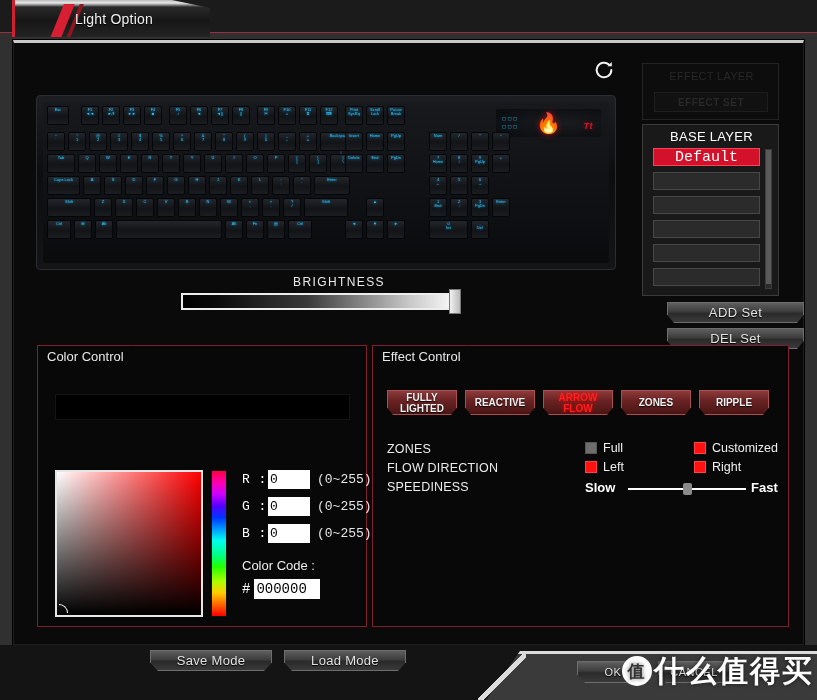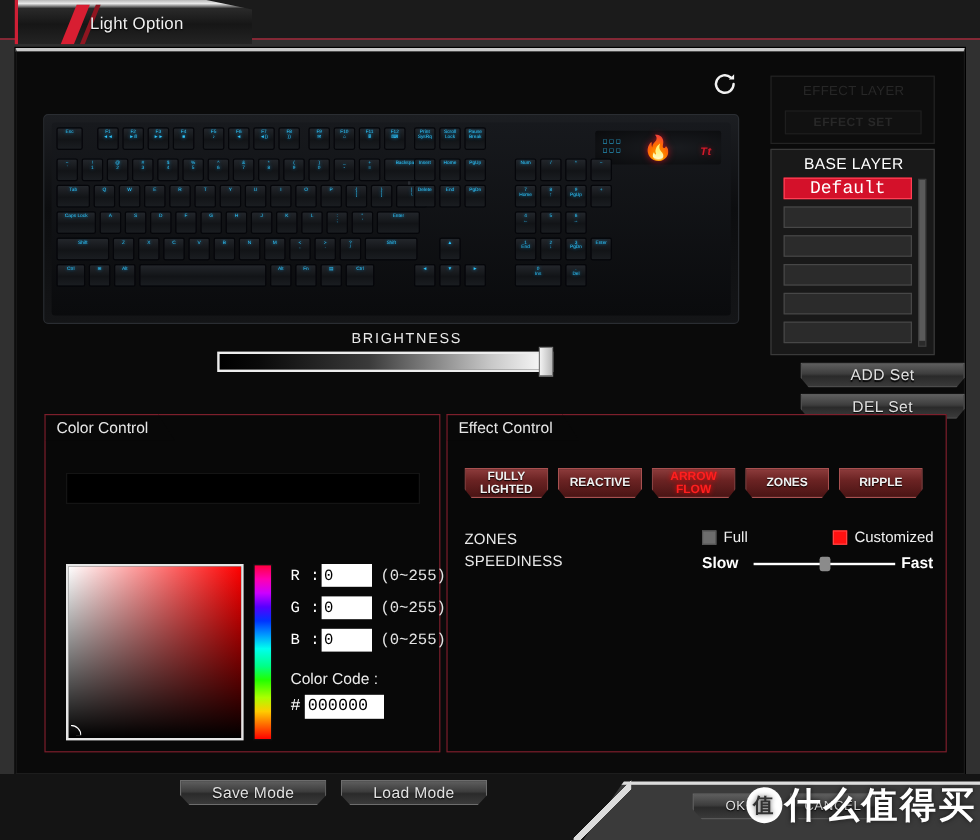--- a/index.html
+++ b/index.html
@@ -539,20 +539,31 @@
               <span class="opt opt1">
                 <span class="box"></span>
                 <span>Full</span>
               </span>
               <span class="opt opt2">
                 <span class="box on"></span>
                 <span>Customized</span>
               </span>
             </div>
             <div class="fx-row">
+              <span class="fx-name">FLOW DIRECTION</span>
+              <span class="opt opt1">
+                <span class="box on"></span>
+                <span>Left</span>
+              </span>
+              <span class="opt opt2">
+                <span class="box on"></span>
+                <span>Right</span>
+              </span>
+            </div>
+            <div class="fx-row">
               <span class="fx-name">SPEEDINESS</span>
               <span class="speed-slow">Slow</span>
               <span class="speed-track"></span>
               <span class="speed-thumb"></span>
               <span class="speed-fast">Fast</span>
             </div>
           </div>
       </div>
 
     </div>

